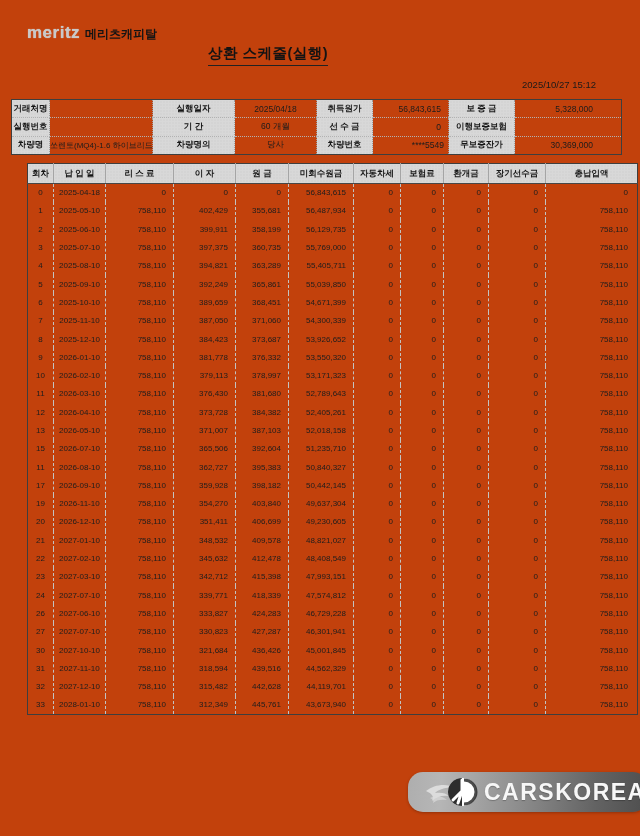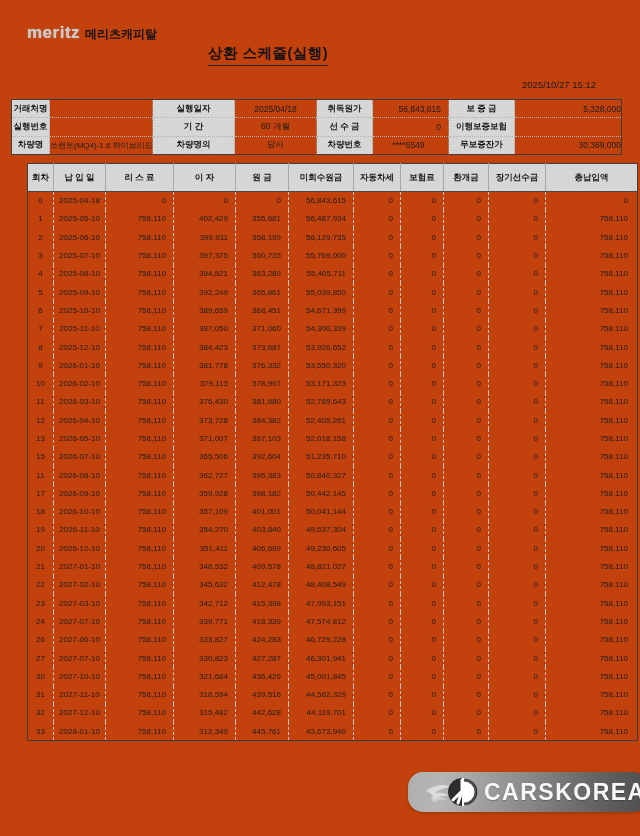--- a/index.html
+++ b/index.html
@@ -42,29 +42,29 @@
   .info-table td { border-bottom:1px dotted #b2b2b2; overflow:visible; white-space:nowrap; }
   .info-table tr:last-child td { border-bottom:none; }
   .info-table td.label {
     font-weight:700; text-align:center; color:#151515;
     border-left:1px dotted #9d9d9d; border-right:1px dotted #9d9d9d;
   }
   .info-table td.value { color:#1c1c1c; }
   .info-table td:nth-child(2) { text-align:center; font-size:8px; }
   .info-table td:nth-child(4) { text-align:center; }
   .info-table td:nth-child(6) { text-align:right; padding-right:7px; }
-  .info-table tr:nth-child(3) td:nth-child(6) { text-align:center; padding-right:4px; }
-  .info-table td:nth-child(8) { text-align:right; }
+  .info-table tr:nth-child(3) td:nth-child(6) { padding-right:4px; }
+  .info-table td:nth-child(8) { text-align:right; padding-right:28px; }
 
   
   .schedule-table {
     position:absolute; left:27px; top:163px; width:610px;
     border:1.5px solid #3e3e3e; font-size:8px;
   }
-  .schedule-table thead tr { height:28px; }
+  .schedule-table thead tr { height:20px; }
   .schedule-table th {
     font-size:8.5px; font-weight:700; color:#161616; text-align:center;
     border-right:1px solid #a5a5a5; border-bottom:1.5px solid #474747;
     overflow:hidden; white-space:nowrap;
   }
   .schedule-table th:last-child { border-right:none; }
   .schedule-table tbody tr { height:18.3px; }
   .schedule-table td {
     border-right:1px dashed #c2c2c2; color:#1d1d1d;
     white-space:nowrap; overflow:hidden;
@@ -396,33 +396,20 @@
           <td>359,928</td>
           <td>398,182</td>
           <td>50,442,145</td>
           <td>0</td>
           <td>0</td>
           <td>0</td>
           <td>0</td>
           <td>758,110</td>
         </tr>
         <tr>
-          <td>18</td>
-          <td>2026-10-10</td>
-          <td>758,110</td>
-          <td>357,109</td>
-          <td>401,001</td>
-          <td>50,041,144</td>
-          <td>0</td>
-          <td>0</td>
-          <td>0</td>
-          <td>0</td>
-          <td>758,110</td>
-        </tr>
-        <tr>
           <td>19</td>
           <td>2026-11-10</td>
           <td>758,110</td>
           <td>354,270</td>
           <td>403,840</td>
           <td>49,637,304</td>
           <td>0</td>
           <td>0</td>
           <td>0</td>
           <td>0</td>

